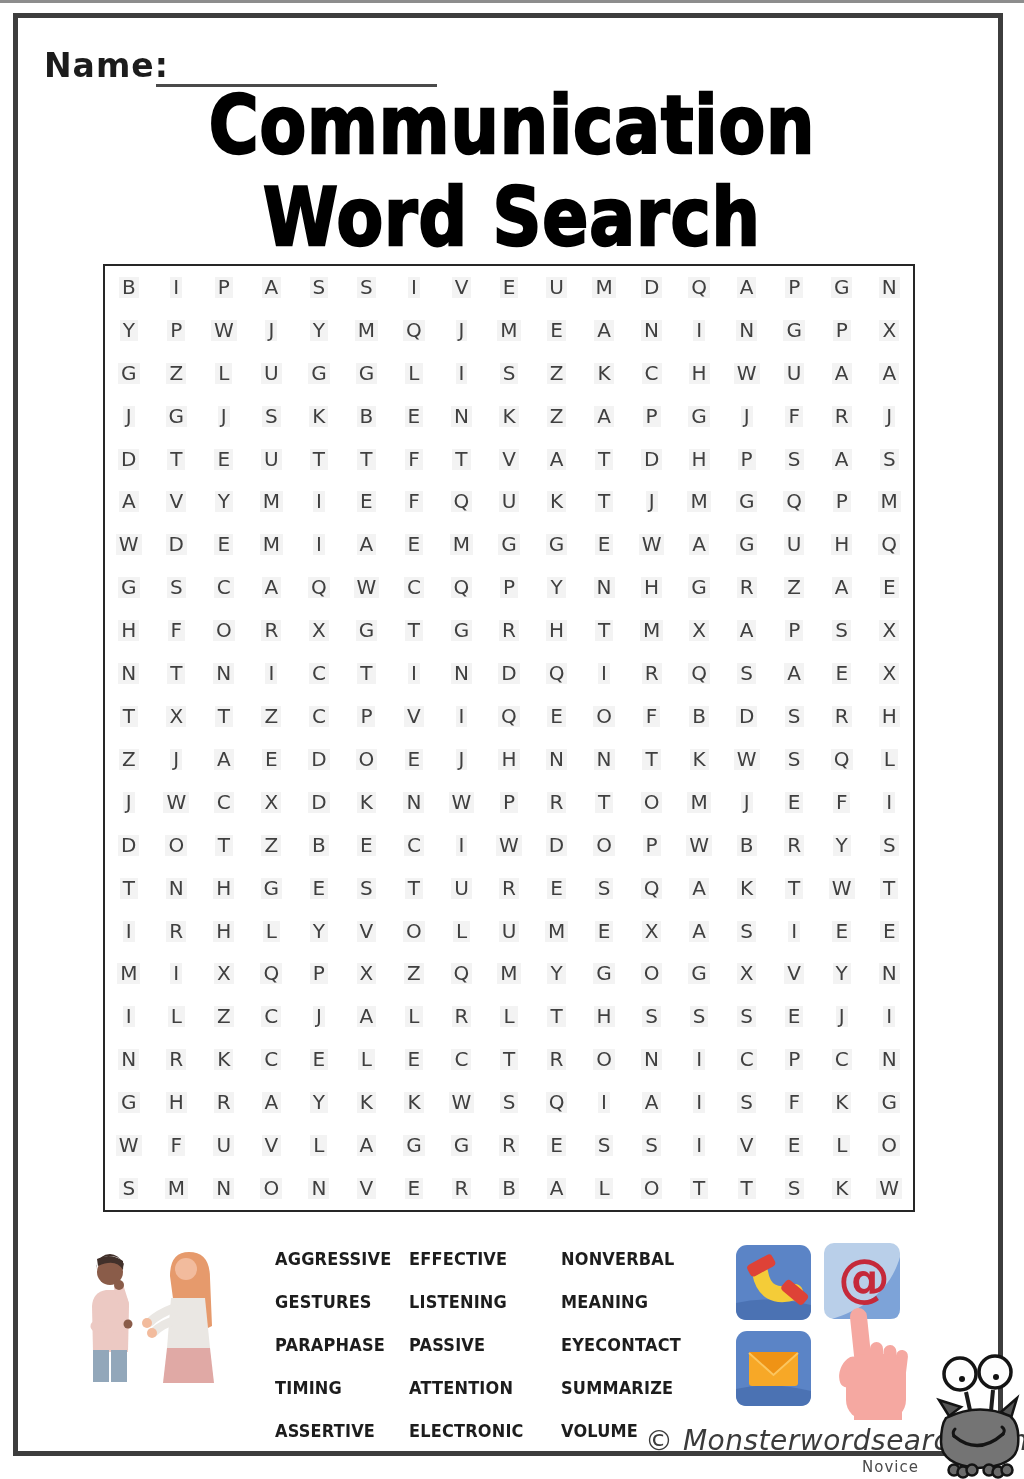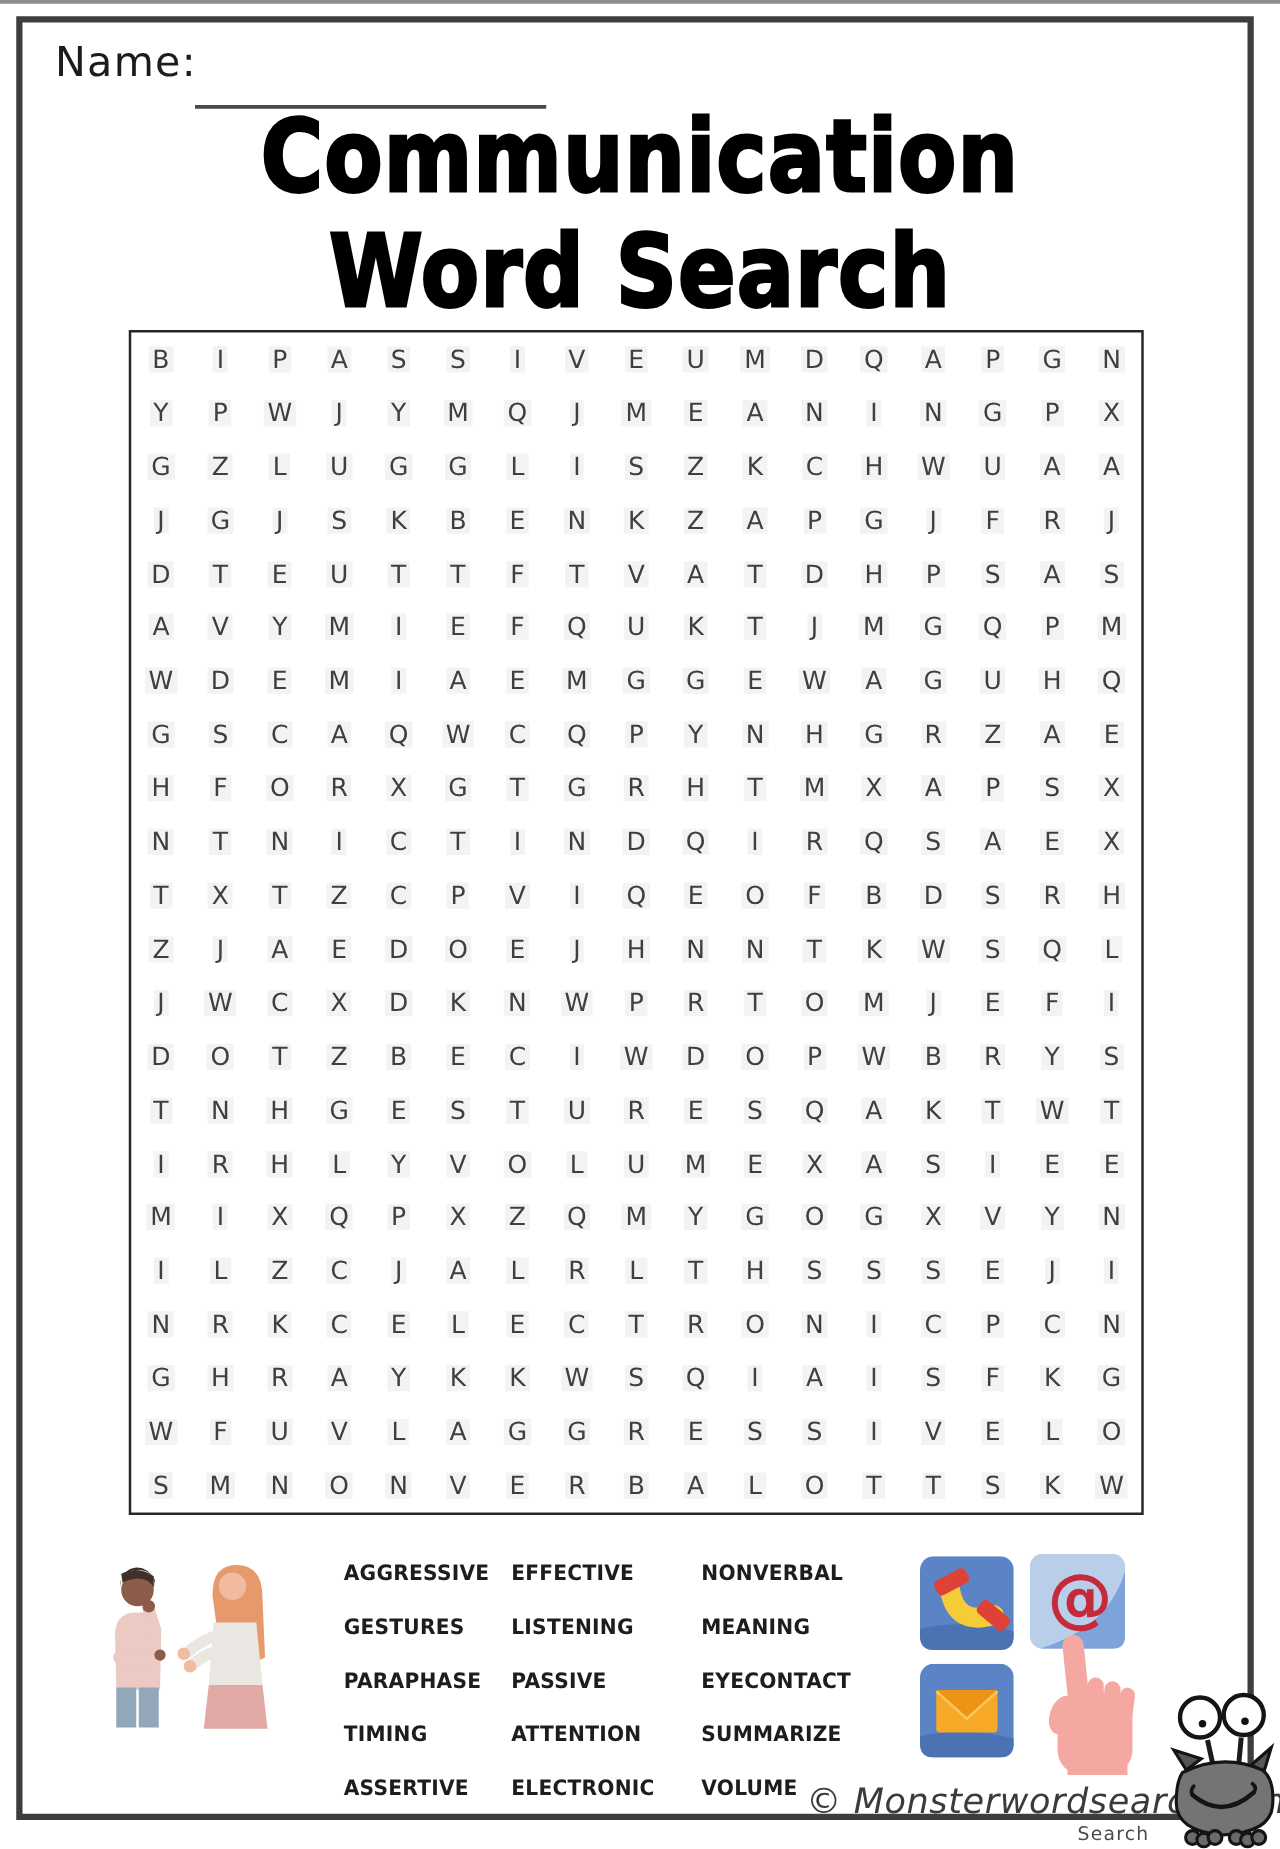--- a/index.html
+++ b/index.html
@@ -6,22 +6,23 @@
   .page {
     position:relative; width:1024px; height:1479px; background:#ffffff;
     overflow:hidden; font-family:"DejaVu Sans","Liberation Sans",sans-serif;
   }
   .scan-edge { position:absolute; left:0; top:0; width:1024px; height:3px; background:#8d8d8d; }
   .frame {
     position:absolute; left:13px; top:13px; width:990px; height:1443px;
     border:5px solid #3d3d3d; box-sizing:border-box;
   }
   .name-label {
-    position:absolute; left:44px; top:30px; font-size:33px; color:#1c1c1c;
+    position:absolute; left:44px; top:46px; font-size:33px; color:#1c1c1c;
     letter-spacing:1px;
+    font-weight:bold;
   }
   .name-line {
     position:absolute; left:156px; top:84px; width:281px; height:0;
     border-top:3px solid #4a4a4a;
   }
   .title {
     position:absolute; left:0; width:1024px; text-align:center; line-height:1;
     font-weight:bold; color:#000; font-size:80px; letter-spacing:1px;
     transform:scaleX(0.85); -webkit-text-stroke:2.5px #000;
   }
@@ -1267,21 +1268,21 @@
       <rect x="50" y="36" width="13" height="34" rx="6.5"></rect>
       <rect x="63" y="39" width="13" height="32" rx="6.5" transform="rotate(3 69 55)"></rect>
       <rect x="75" y="44" width="12" height="28" rx="6" transform="rotate(7 81 58)"></rect>
       <ellipse cx="30" cy="66" rx="10" ry="16" transform="rotate(20 30 66)"></ellipse>
       <rect x="26" y="48" width="60" height="66" rx="20"></rect>
       <rect x="34" y="90" width="48" height="24"></rect>
     </g>
   </svg>
 
   <div class="credit">© Monsterwordsearch.com</div>
-  <div class="level">Search</div>
+  <div class="level">Novice</div>
 
   <svg class="art z4" style="left:933px; top:1352px;" width="91" height="127" viewBox="0 0 91 127">
     <path d="M33 40 L40 72" stroke="#1c1c1c" stroke-width="4" fill="none"></path>
     <path d="M60 38 L57 70" stroke="#1c1c1c" stroke-width="4" fill="none"></path>
     <circle cx="27" cy="22" r="16" fill="#fdfdfd" stroke="#141414" stroke-width="3.5"></circle>
     <circle cx="62" cy="20" r="16" fill="#fdfdfd" stroke="#141414" stroke-width="3.5"></circle>
     <circle cx="29" cy="27" r="3" fill="#111"></circle>
     <circle cx="63" cy="25" r="3" fill="#111"></circle>
     <path d="M16 64 L6 48 L28 55 Z" fill="#565656" stroke="#141414" stroke-width="2.5"></path>
     <path d="M68 60 L84 46 L78 66 Z" fill="#565656" stroke="#141414" stroke-width="2.5"></path>

